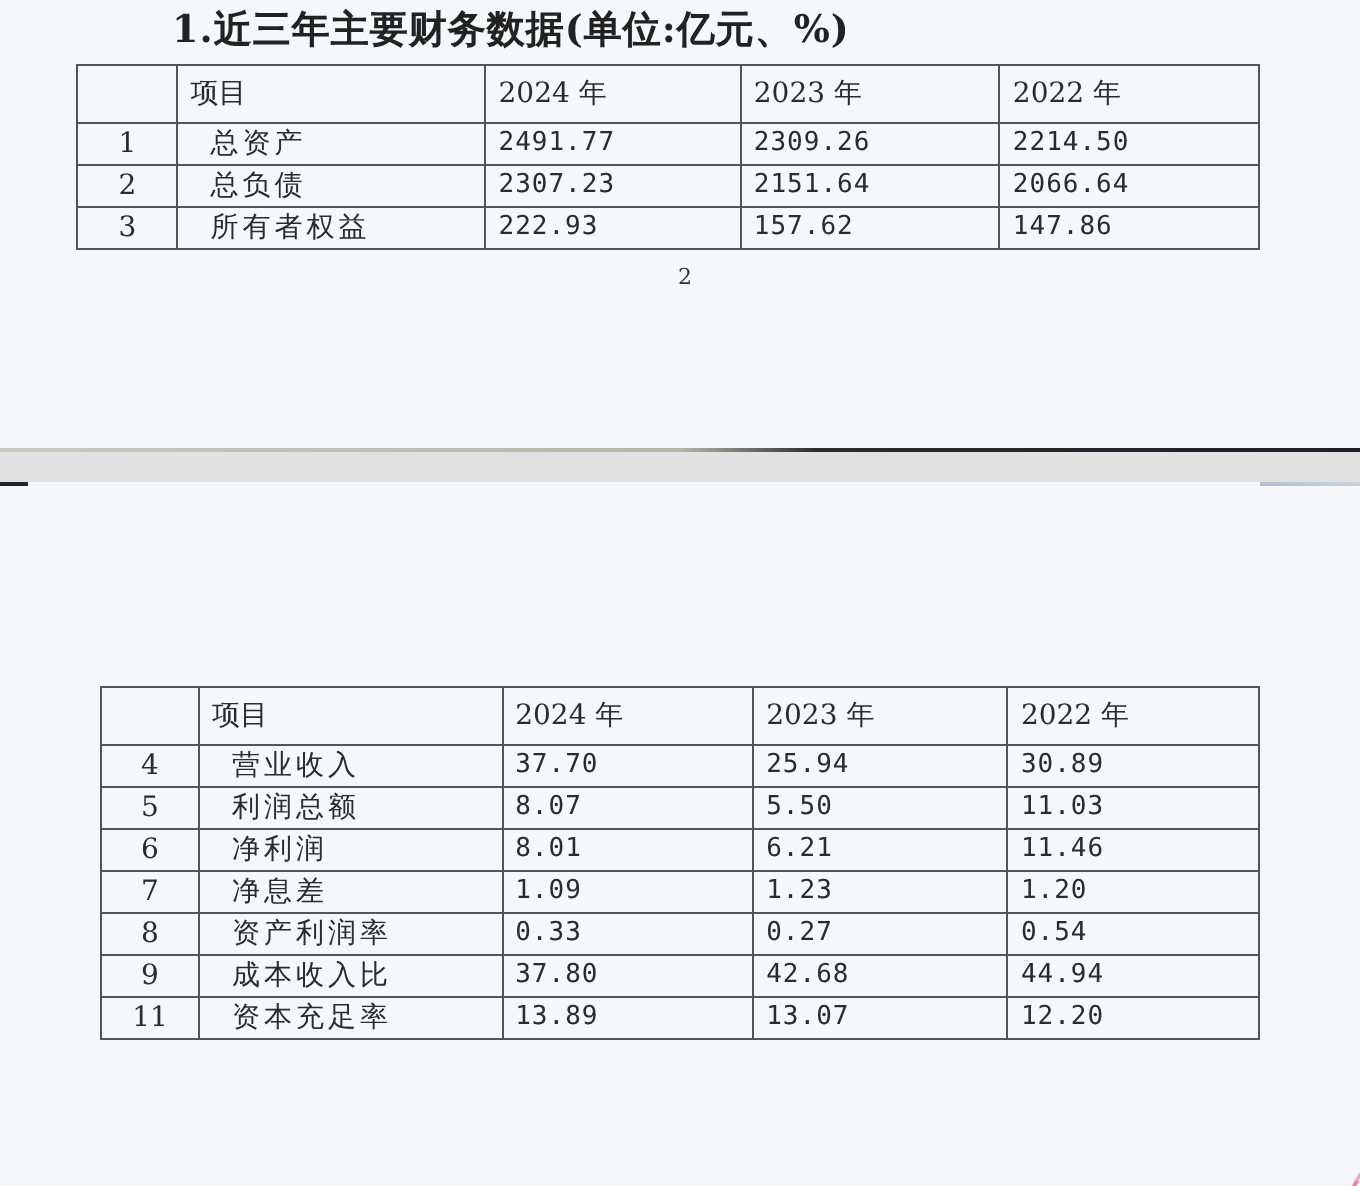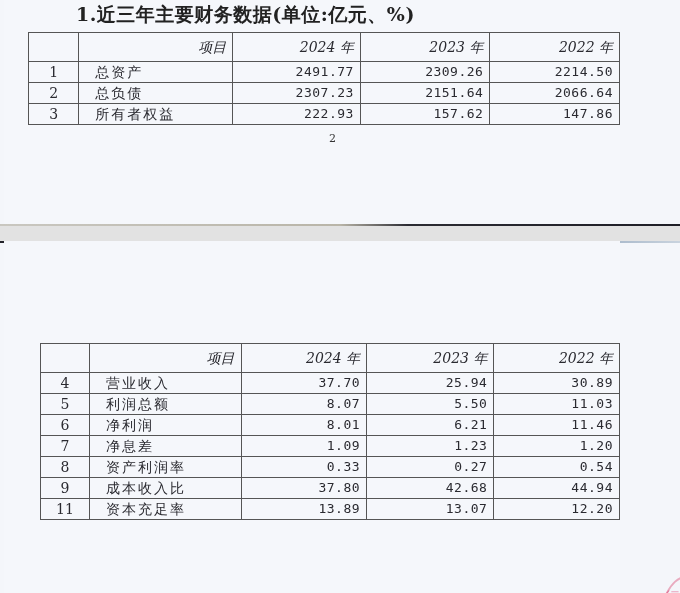--- a/index.html
+++ b/index.html
@@ -1,29 +1,29 @@
 <!DOCTYPE html>
 <html><head>
 <meta charset="utf-8">
 <style>
   html, body { margin:0; padding:0; }
   body { width:680px; height:593px; position:relative; overflow:hidden; background:#f4f6fa; font-family:"DejaVu Serif","Liberation Serif",serif; color:#2a2a30; }
-  .page { position:absolute; left:4px; width:616px; background:#f5f7fb; }
+  .page { position:absolute; left:14px; width:616px; background:#f5f7fb; }
   .page-top { top:0; height:226px; }
   .page-bottom { top:241px; height:352px; }
   .gap { position:absolute; left:0; top:226px; width:680px; height:15px; background:#e2e2e2; }
   .edge-top { position:absolute; left:0; top:224px; width:680px; height:2px; background:linear-gradient(90deg,#c9c7c0 0%,#b9b5a8 50%,#2b2b32 60%,#1e1e26 100%); }
   .edge-bottom { position:absolute; left:0; top:241px; width:680px; height:2px; background:linear-gradient(90deg,#23232a 0%,#2e3136 50%,#8aa0b8 80%,#c9d3de 100%); }
   .title { position:absolute; left:72px; top:2px; font-size:19px; font-weight:bold; letter-spacing:0.5px; color:#222; }
   table { position:absolute; border-collapse:collapse; font-size:14px; }
   td, th { border:1px solid #555; padding:0 6px; height:20px; line-height:20px; font-weight:normal; white-space:nowrap; }
-  th { height:28px; line-height:28px; text-align:right;font-style:italic; }
+  th { height:28px; line-height:28px; text-align:left; }
   td.idx { text-align:center; }
   td.name { text-align:left; letter-spacing:2px;padding-left:16px; }
-  td.num { text-align:right; font-family:"DejaVu Sans Mono","Liberation Mono",monospace; font-size:13px; letter-spacing:0.5px; }
+  td.num { font-family:"DejaVu Sans Mono","Liberation Mono",monospace; font-size:13px; letter-spacing:0.5px; }
   #t1 { left:24px; top:32px; }
   #t2 { left:36px; top:343px; }
   .pagenum { position:absolute; left:325px; top:132px; font-size:11px; color:#333; }
   .stamp { position:absolute; left:652px; top:335px; width:60px; height:130px; border:2px solid rgba(220,80,120,0.45); border-radius:50%; color:rgba(220,60,110,0.45); font-size:16px; line-height:20px; padding:10px 0 0 6px; box-sizing:border-box; }
 </style>
 </head>
 <body>
 
 <div class="page page-top">
   <div class="title">1.近三年主要财务数据(单位:亿元、%)</div>

